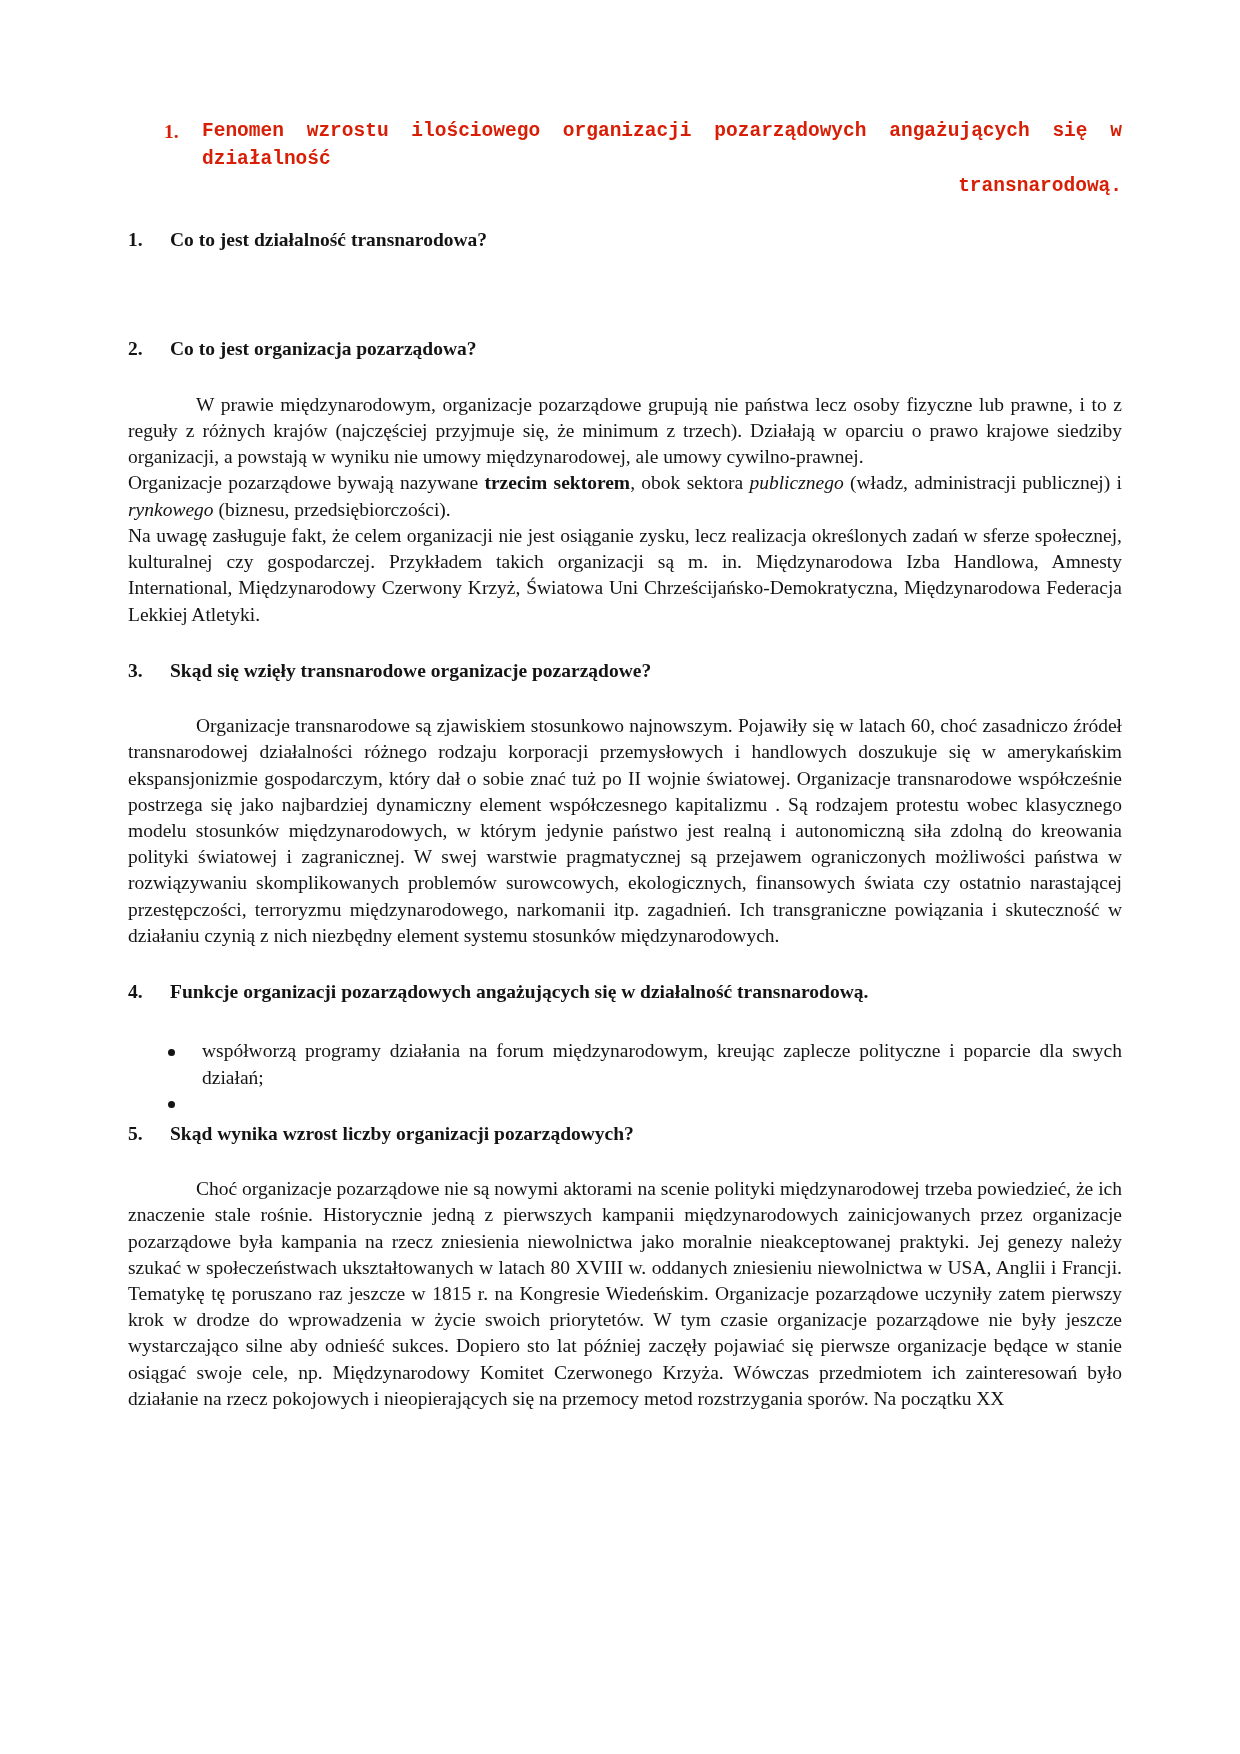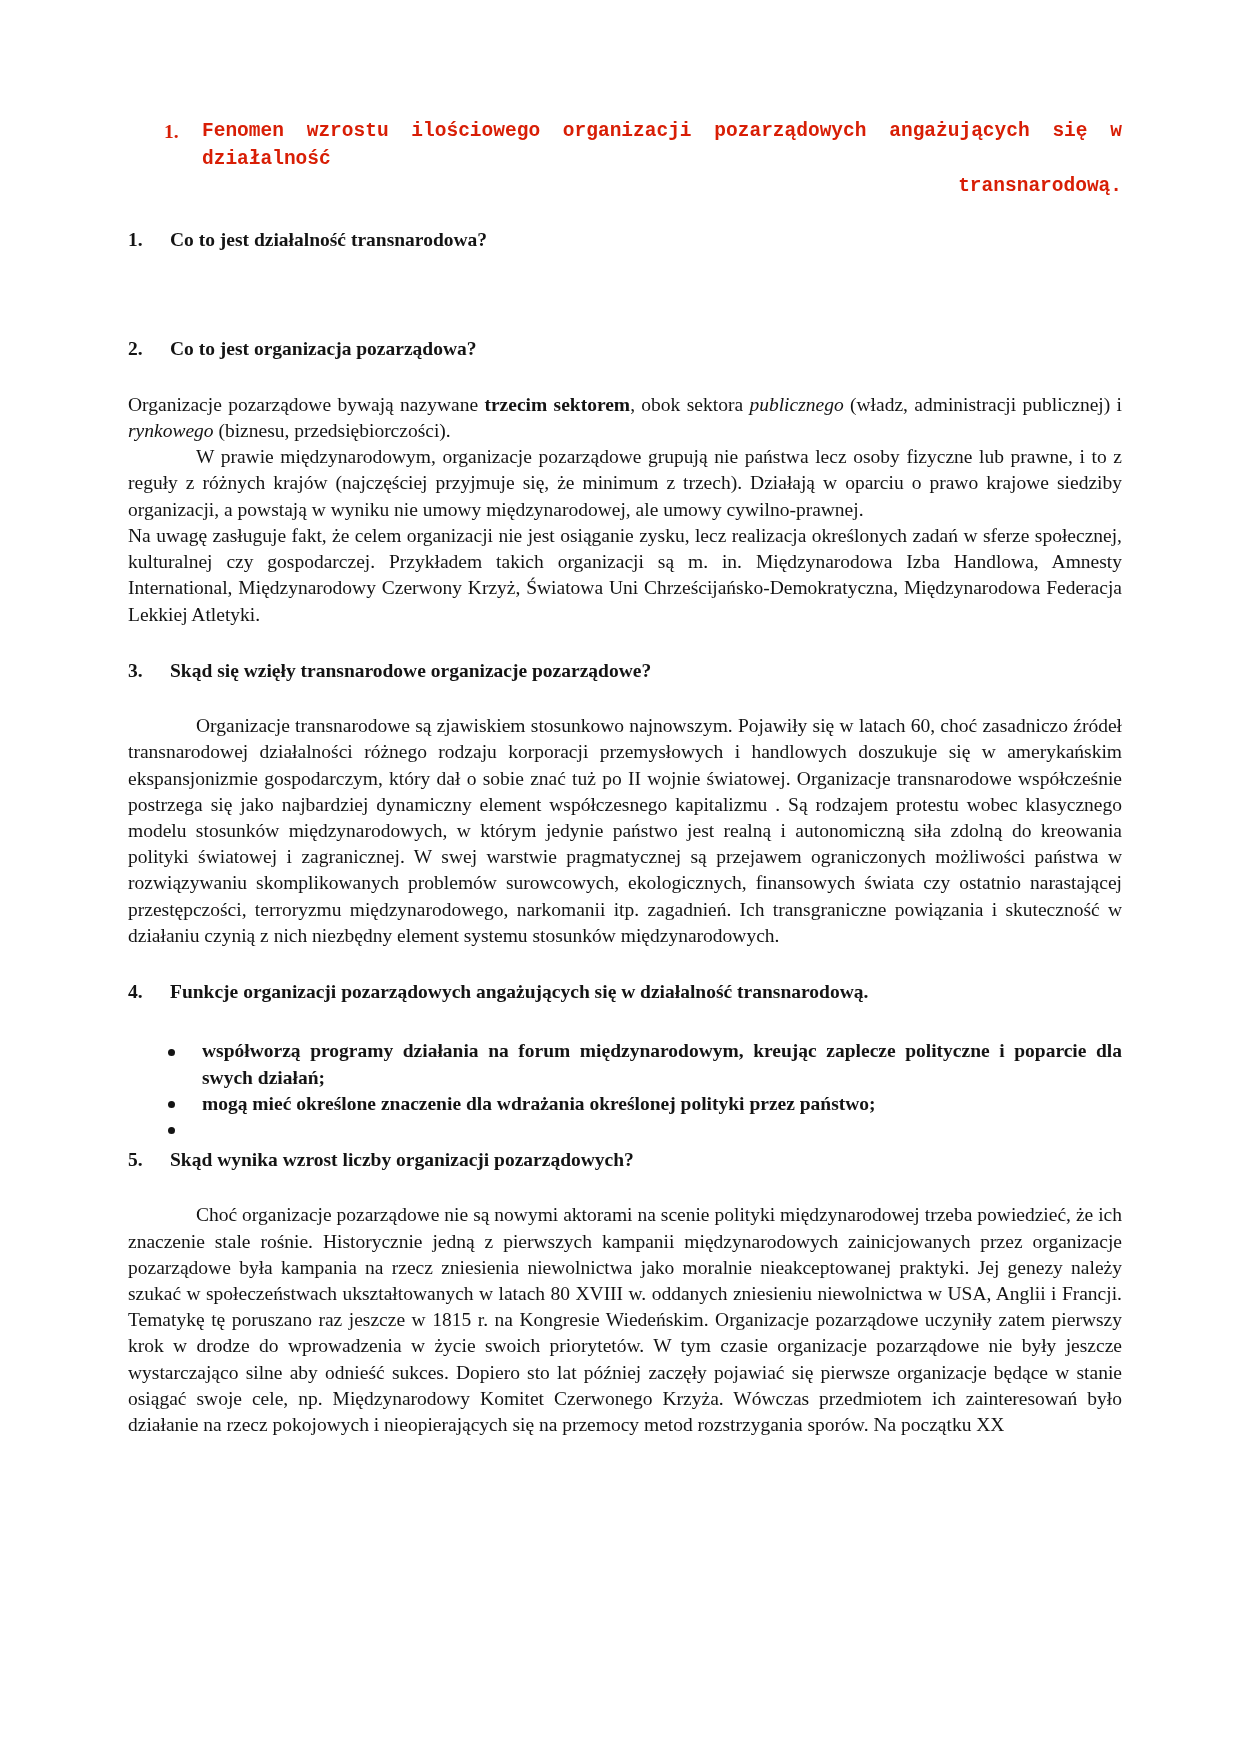--- a/index.html
+++ b/index.html
@@ -79,21 +79,20 @@
   p.tight { margin: 0; }
   .sp-24 { height: 24px; }
   .sp-30 { height: 30px; }
   .sp-34 { height: 34px; }
 
   
   ul.bullets {
     list-style: none;
     margin: 0;
     padding: 0;
-    font-weight: bold;
   }
   ul.bullets li {
     position: relative;
     font-size: 19.5px;
     line-height: 1.345;
     text-align: justify;
     text-justify: inter-word;
     margin: 0 0 0 0;
     padding-left: 74px;
   }
@@ -136,23 +135,23 @@
 
   <div class="sp-30"></div>
 
   <div class="qheading">
     <span class="num">2.</span>
     <span class="txt">Co to jest organizacja pozarządowa?</span>
   </div>
 
   <div class="sp-30"></div>
 
+  <p class="body indent">W prawie międzynarodowym, organizacje pozarządowe grupują nie państwa lecz osoby fizyczne lub prawne, i to z reguły z różnych krajów (najczęściej przyjmuje się, że minimum z trzech). Działają w oparciu o prawo krajowe siedziby organizacji, a powstają w wyniku nie umowy międzynarodowej, ale umowy cywilno-prawnej.</p>
+
   <p class="body tight"><span>Organizacje pozarządowe bywają nazywane </span><b>trzecim sektorem</b><span>, obok sektora </span><i>publicznego</i><span> (władz, administracji publicznej) i </span><i>rynkowego</i><span> (biznesu, przedsiębiorczości).</span></p>
-
-  <p class="body indent">W prawie międzynarodowym, organizacje pozarządowe grupują nie państwa lecz osoby fizyczne lub prawne, i to z reguły z różnych krajów (najczęściej przyjmuje się, że minimum z trzech). Działają w oparciu o prawo krajowe siedziby organizacji, a powstają w wyniku nie umowy międzynarodowej, ale umowy cywilno-prawnej.</p>
 
   <p class="body tight">Na uwagę zasługuje fakt, że celem organizacji nie jest osiąganie zysku, lecz realizacja określonych zadań w sferze społecznej, kulturalnej czy gospodarczej. Przykładem takich organizacji są m. in. Międzynarodowa Izba Handlowa, Amnesty International, Międzynarodowy Czerwony Krzyż, Światowa Uni Chrześcijańsko-Demokratyczna, Międzynarodowa Federacja Lekkiej Atletyki.</p>
 
   <div class="sp-30"></div>
 
   <div class="qheading">
     <span class="num">3.</span>
     <span class="txt">Skąd się wzięły transnarodowe organizacje pozarządowe?</span>
   </div>
 
@@ -169,24 +168,20 @@
 
   <div class="sp-34"></div>
 
   <ul class="bullets">
     <li>
       <span class="bullet-dot"></span>
       <span>współworzą programy działania na forum międzynarodowym, kreując zaplecze polityczne i poparcie dla swych działań;</span>
     </li>
     <li>
       <span class="bullet-dot"></span>
-      <span>mogą mieć określone znaczenie dla wdrażania określonej polityki przez państwo;</span>
-    </li>
-    <li>
-      <span class="bullet-dot"></span>
     </li>
   </ul>
 
   <div class="sp-30"></div>
 
   <div class="qheading">
     <span class="num">5.</span>
     <span class="txt">Skąd wynika wzrost liczby organizacji pozarządowych?</span>
   </div>
 

